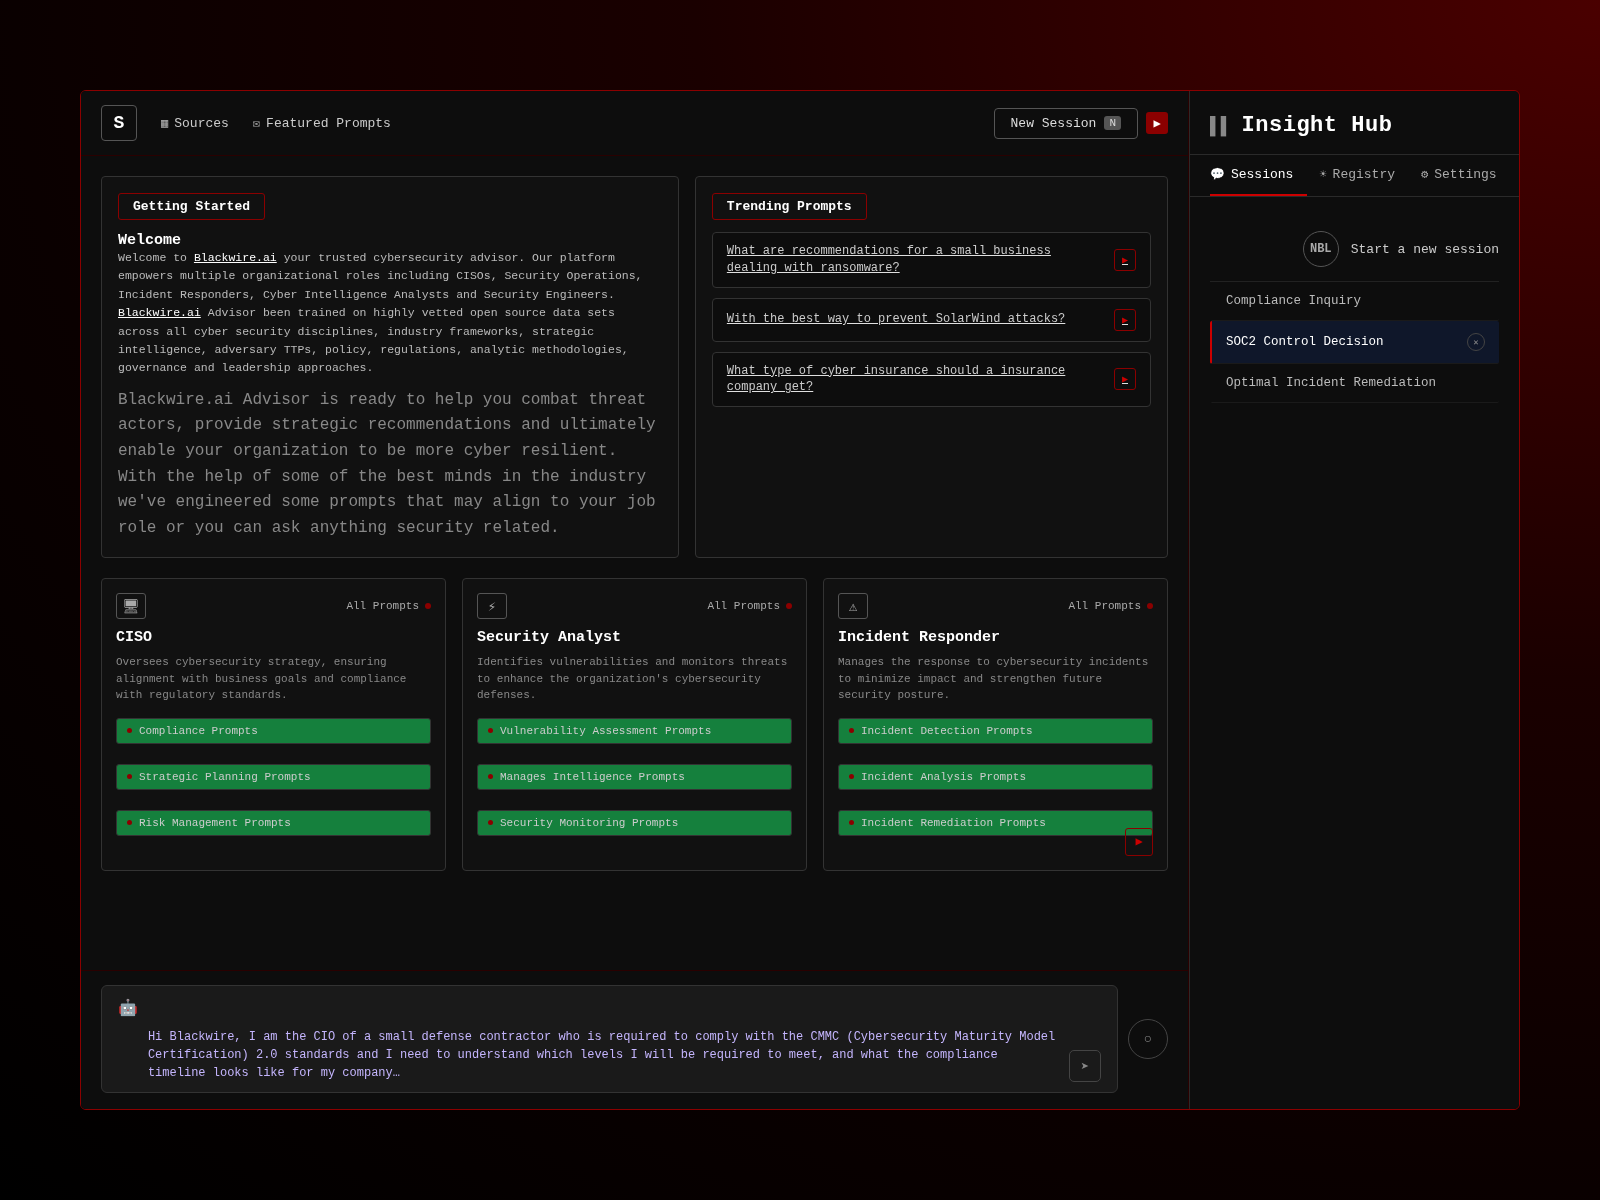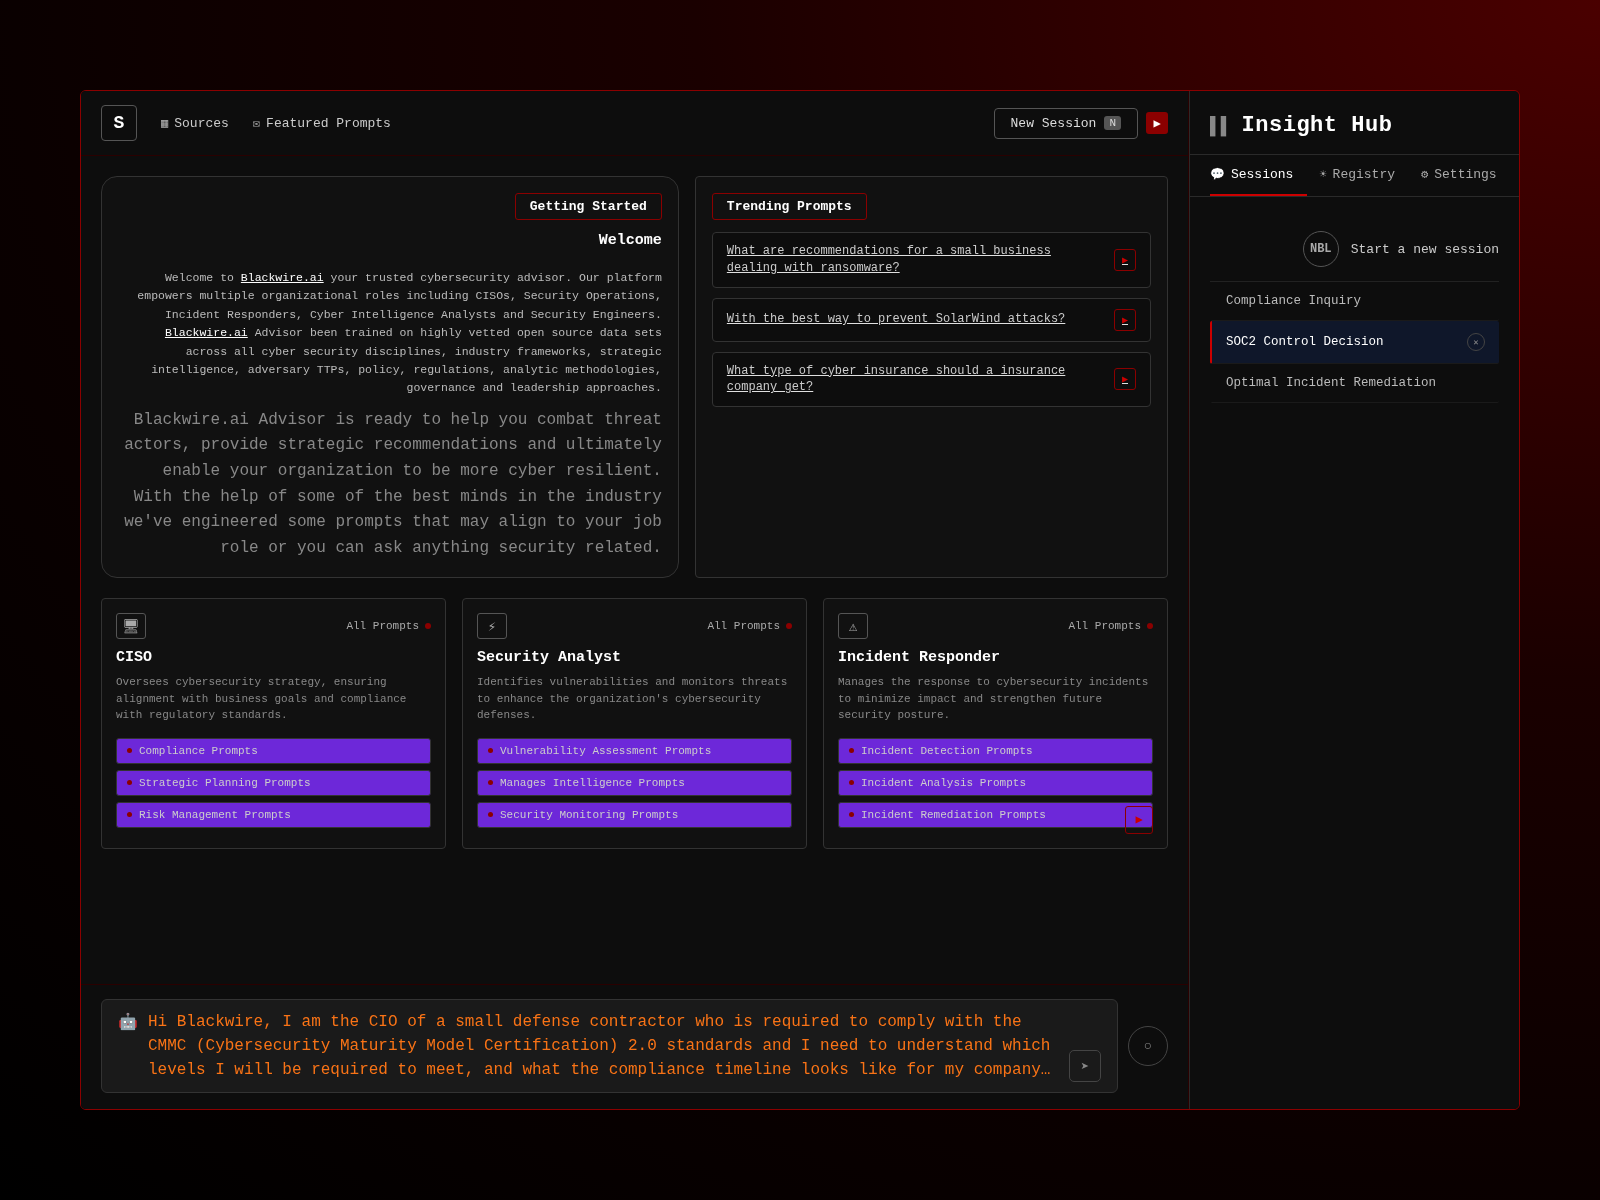--- a/index.html
+++ b/index.html
@@ -109,45 +109,44 @@
     
     .top-section {
       display: flex;
       gap: 16px;
       flex: 0 0 auto;
     }
     
     .getting-started {
       flex: 1.1;
       border: 1px solid #333;
-      border-radius: 16px;
+      border-radius: 4px;
       padding: 0;
       background: #111;
       overflow: hidden;
-      text-align: right;
     }
     .section-title {
       display: inline-block;
       border: 1.5px solid #8b0000;
       border-radius: 3px;
       padding: 5px 14px;
       font-size: 13px;
       font-weight: bold;
       color: #fff;
       margin: 16px 16px 12px 16px;
       font-family: 'Courier New', monospace;
     }
     .getting-started-inner {
       padding: 0 16px 16px 16px;
     }
     .welcome-title {
       font-size: 15px;
       font-weight: bold;
       color: #fff;
-      margin-bottom: 20px;
+      margin-bottom: 0;
     }
     .welcome-text {
       font-size: 11.5px;
       color: #bbb;
       line-height: 1.6;
       margin-bottom: 10px;
     }
     .welcome-text a { color: #fff; text-decoration: underline; }
     .welcome-sub-text {
       font-size: 16px;
@@ -257,23 +256,23 @@
       margin-bottom: 14px;
     }
     .prompt-tag {
       display: flex;
       align-items: center;
       border: 1px solid #333;
       border-radius: 3px;
       padding: 6px 10px;
       font-size: 11px;
       color: #ccc;
-      margin-bottom: 6px;
-      cursor: pointer;
-      background: #6d28d9;
+      margin-bottom: 20px;
+      cursor: pointer;
+      background: #15803d;
     }
     .prompt-tag .tag-dot {
       width: 5px;
       height: 5px;
       background: #8b0000;
       border-radius: 50%;
       margin-right: 7px;
       flex-shrink: 0;
     }
     .big-arrow {
@@ -309,23 +308,24 @@
       min-height: 60px;
     }
     .input-bot-icon {
       font-size: 16px;
       color: #888;
       margin-top: 2px;
       flex-shrink: 0;
     }
     .input-text {
       flex: 1;
-      font-size: 16px;
-      color: #f97316;
+      font-size: 12px;
+      color: #c4b5fd;
       line-height: 1.5;
+      margin-top: 32px;
     }
     .send-btn {
       width: 32px;
       height: 32px;
       background: #1a1a1a;
       border: 1px solid #444;
       border-radius: 5px;
       display: flex;
       align-items: center;
       justify-content: center;

